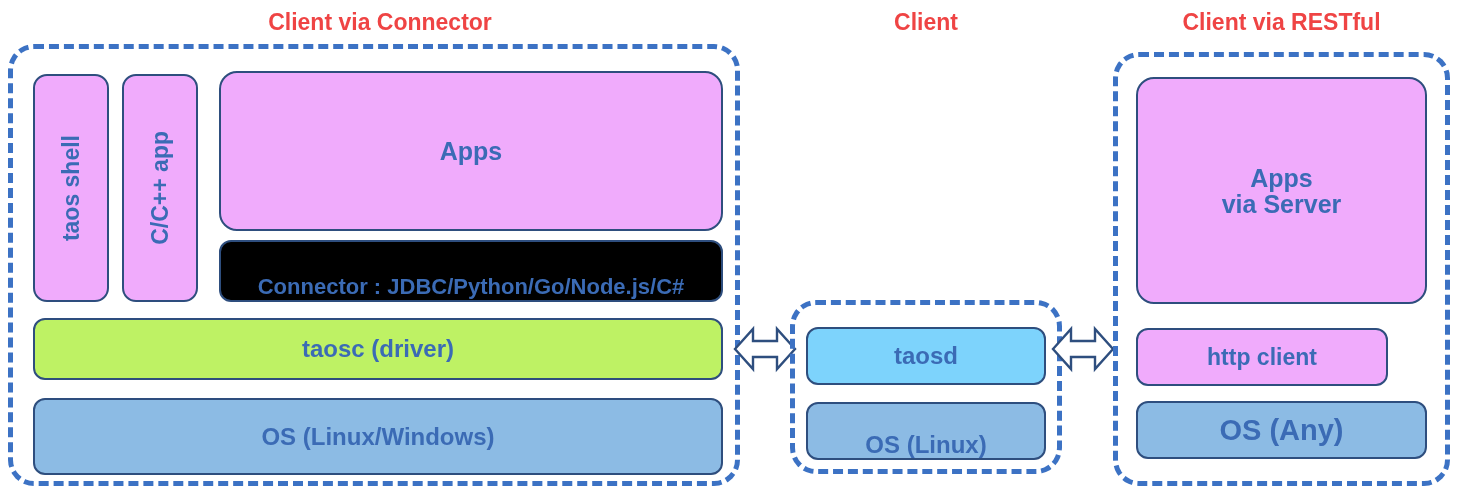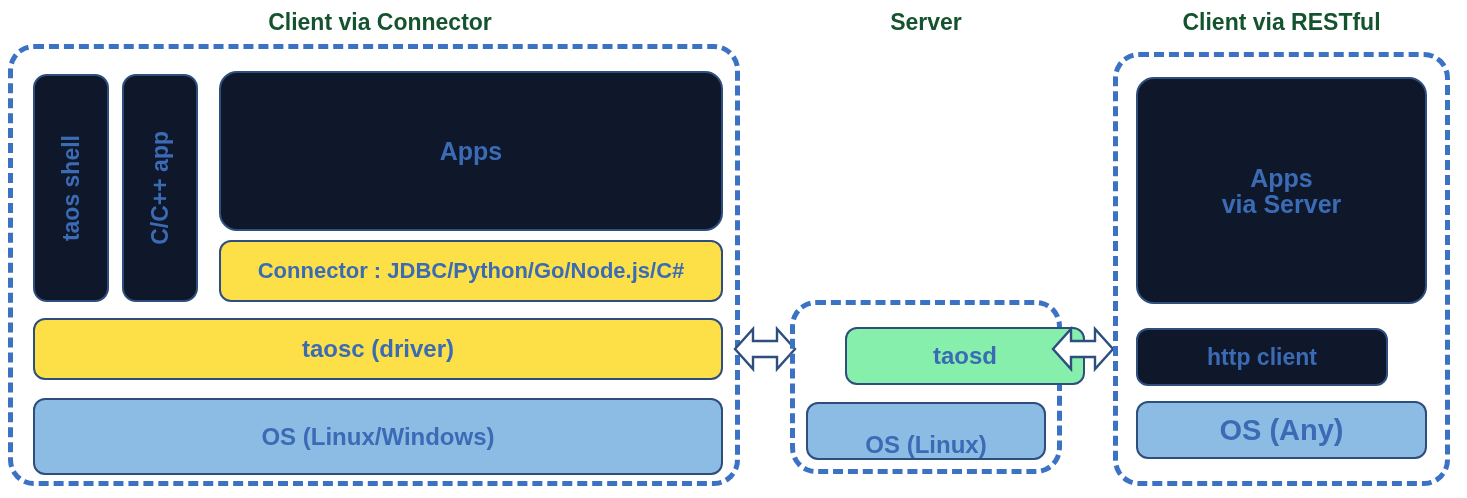--- a/index.html
+++ b/index.html
@@ -4,21 +4,21 @@
 <style>
   html,body{margin:0;padding:0;background:#ffffff;}
   body{
     width:1467px;height:498px;position:relative;overflow:hidden;
     font-family:"Liberation Sans", sans-serif;
   }
   .stage{position:absolute;left:0;top:0;width:1467px;height:498px;}
 
   
   .section-title{
-    position:absolute;text-align:center;color:#14532d;
+    position:absolute;text-align:center;color:#ef4444;
     font-weight:bold;font-size:23px;line-height:28px;white-space:nowrap;
   }
   #title-connector{left:140px;top:8px;width:480px;}
   #title-server{left:790px;top:8px;width:272px;}
   #title-restful{left:1113px;top:8px;width:337px;}
 
   
   .group{
     position:absolute;border:5px dashed #3C72C4;border-radius:26px;
     box-sizing:border-box;background:transparent;
@@ -28,25 +28,25 @@
   #group-restful{left:1113px;top:52px;width:337px;height:434px;}
 
   
   .box{
     position:absolute;box-sizing:border-box;
     border:2.2px solid #2E4E7E;border-radius:12px;
     display:flex;align-items:center;justify-content:center;
     color:#3B6BB5;font-weight:bold;text-align:center;
     font-size:21px;line-height:26px;
   }
-  .box.yellow{background:#0f172a;}
-  .box.gray{background:#fde047;}
-  .box.orange{background:#fde047;}
+  .box.yellow{background:#f0abfc;}
+  .box.gray{background:#000000;align-items:flex-end;}
+  .box.orange{background:#bef264;}
   .box.blue{background:#8CBBE4;}
-  .box.green{background:#86efac;margin-left:39px;}
+  .box.green{background:#7dd3fc;}
 
   .vlabel{
     writing-mode:vertical-rl;transform:rotate(180deg);
     white-space:nowrap;font-size:23px;
   }
 
   
   #box-taos-shell{left:33px;top:74px;width:76px;height:228px;border-radius:14px;}
   #box-cpp-app{left:122px;top:74px;width:76px;height:228px;border-radius:14px;}
   #box-apps{left:219px;top:71px;width:504px;height:160px;border-radius:18px;font-size:25px;}
@@ -67,21 +67,21 @@
   .arrow{position:absolute;}
   #arrow-left{left:733px;top:323px;width:64px;height:52px;}
   #arrow-right{left:1051px;top:323px;width:64px;height:52px;}
 </style>
 </head>
 <body>
 
 <div class="stage">
 
   <div class="section-title" id="title-connector">Client via Connector</div>
-  <div class="section-title" id="title-server">Server</div>
+  <div class="section-title" id="title-server">Client</div>
   <div class="section-title" id="title-restful">Client via RESTful</div>
 
   <div class="group" id="group-connector"></div>
 
   <div class="box yellow" id="box-taos-shell">
     <span class="vlabel">taos shell</span>
   </div>
 
   <div class="box yellow" id="box-cpp-app">
     <span class="vlabel">C/C++ app</span>

